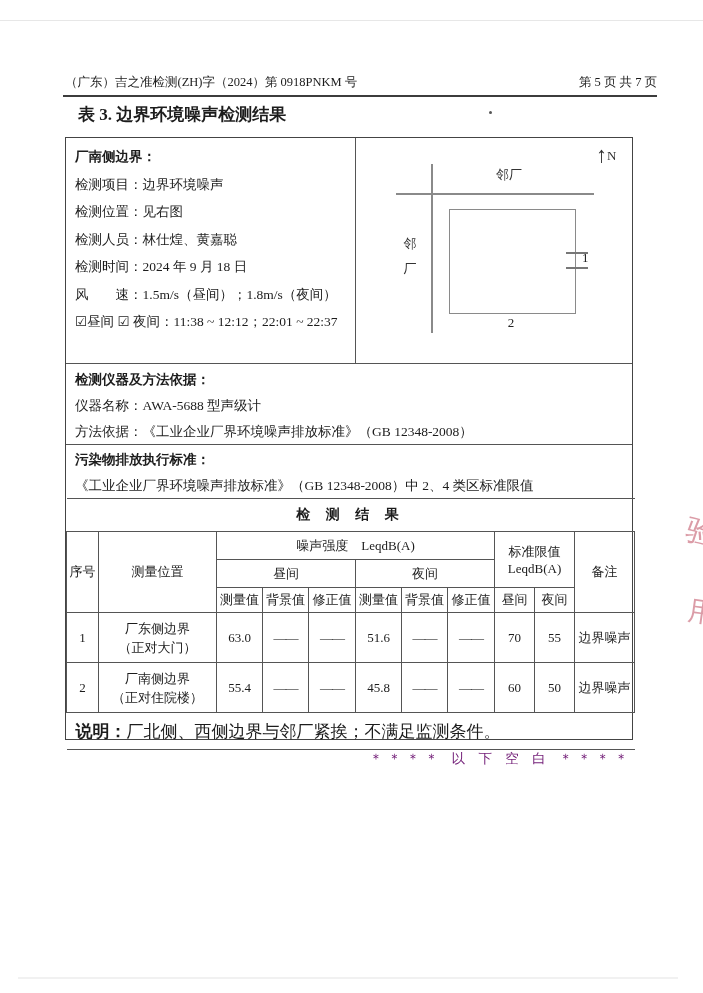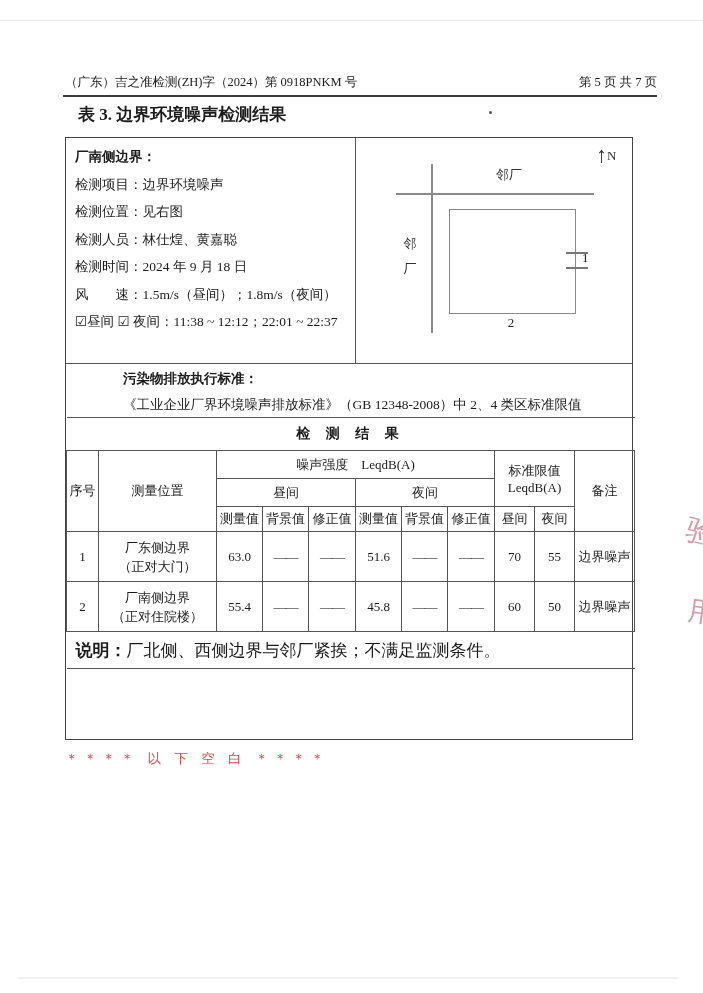--- a/index.html
+++ b/index.html
@@ -36,35 +36,35 @@
   .d-rect{position:absolute;left:93px;top:71px;width:127px;height:105px;border:1.5px solid #8a8a8a;box-sizing:border-box;}
   .d-tick{position:absolute;width:22px;height:2px;background:#777;}
   .d-tick.t1{left:210px;top:114px;}
   .d-tick.t2{left:210px;top:129px;}
   .d-p1{position:absolute;left:226px;top:112px;font-size:13px;color:#222;}
   .d-p2{position:absolute;left:145px;top:177px;width:20px;text-align:center;font-size:13px;color:#222;}
 
   .section-b{height:81px;border-top:1px solid #555;box-sizing:border-box;padding:3px 8px 0 9px;}
   .section-b .line{line-height:26px;white-space:nowrap;}
   .section-c{height:54px;border-top:1px solid #555;box-sizing:border-box;padding:2px 8px 0 9px;}
-  .section-c .line{line-height:25.5px;white-space:nowrap;margin-left:48px;}
+  .section-c .line{line-height:25.5px;white-space:nowrap;}
   .bold{font-weight:bold;}
 
   table.results{
     border-collapse:collapse;table-layout:fixed;width:100%;
     font-size:13px;border-top:1px solid #555;
   }
   table.results td{border:1px solid #555;text-align:center;vertical-align:middle;padding:0 1px;overflow:hidden;}
   table.results td.title-cell{font-weight:bold;font-size:14px;letter-spacing:6px;border-left:none;border-right:none;}
   table.results td.no-col{word-break:break-all;line-height:16px;}
   table.results td.note-cell{text-align:left;padding-left:9px;border-left:none;border-right:none;font-size:17px;}
   table.results .loc span{display:block;line-height:19px;}
   table.results td.dash{color:#333;letter-spacing:-1px;}
 
-  .footer-note{position:absolute;left:65px;top:750px;width:568px;text-align:left;font-size:13.5px;color:#ef4444;letter-spacing:5px;}
+  .footer-note{position:absolute;left:65px;top:750px;width:568px;text-align:right;font-size:13.5px;color:#701a75;letter-spacing:5px;}
 
   .seal-frag{position:absolute;color:rgba(190,75,95,0.55);font-family:"DejaVu Serif",serif;pointer-events:none;}
   .seal-frag.f1{left:686px;top:512px;font-size:30px;transform:rotate(14deg);}
   .seal-frag.f2{left:688px;top:594px;font-size:27px;transform:rotate(8deg);}
 </style>
 </head>
 <body>
 
 <div class="scanline-top"></div>
 <div class="scanline-bottom"></div>
@@ -99,20 +99,25 @@
       <div class="d-vline"></div>
       <div class="d-leftlabel">邻厂</div>
       <div class="d-rect"></div>
       <div class="d-tick t1"></div>
       <div class="d-tick t2"></div>
       <div class="d-p1">1</div>
       <div class="d-p2">2</div>
     </div>
   </div>
 
+  <div class="section-b">
+    <div class="line bold">检测仪器及方法依据：</div>
+    <div class="line">仪器名称：AWA-5688 型声级计</div>
+    <div class="line">方法依据：《工业企业厂界环境噪声排放标准》（GB 12348-2008）</div>
+  </div>
 
   <div class="section-c">
     <div class="line bold">污染物排放执行标准：</div>
     <div class="line">《工业企业厂界环境噪声排放标准》（GB 12348-2008）中 2、4 类区标准限值</div>
   </div>
 
   <table class="results">
     <colgroup>
       <col style="width:32px">
         <col style="width:118px">

